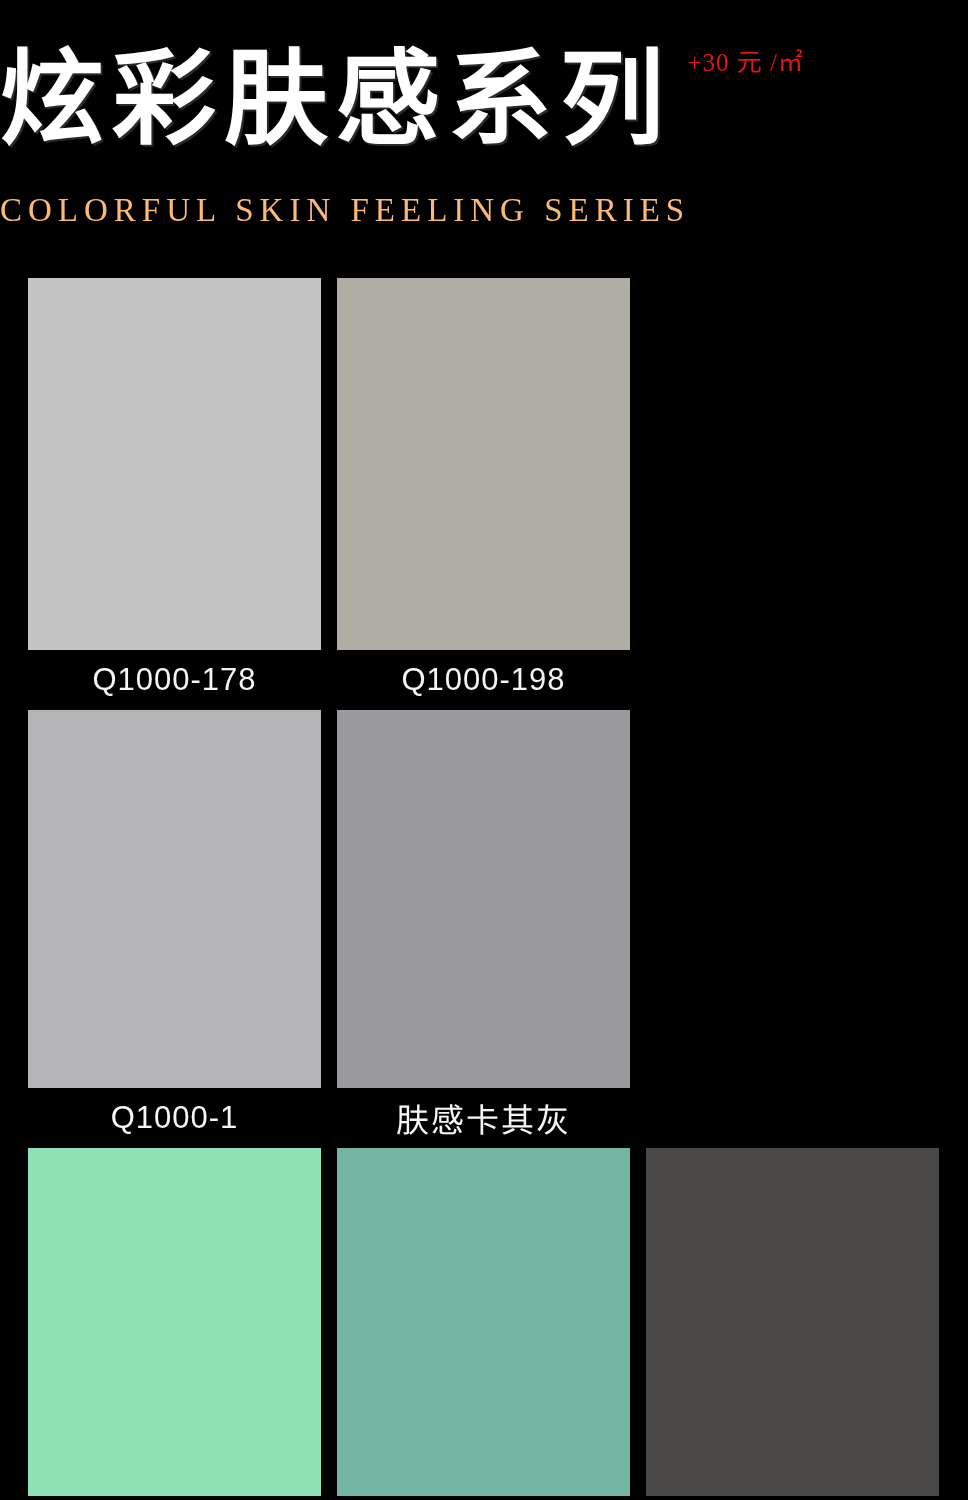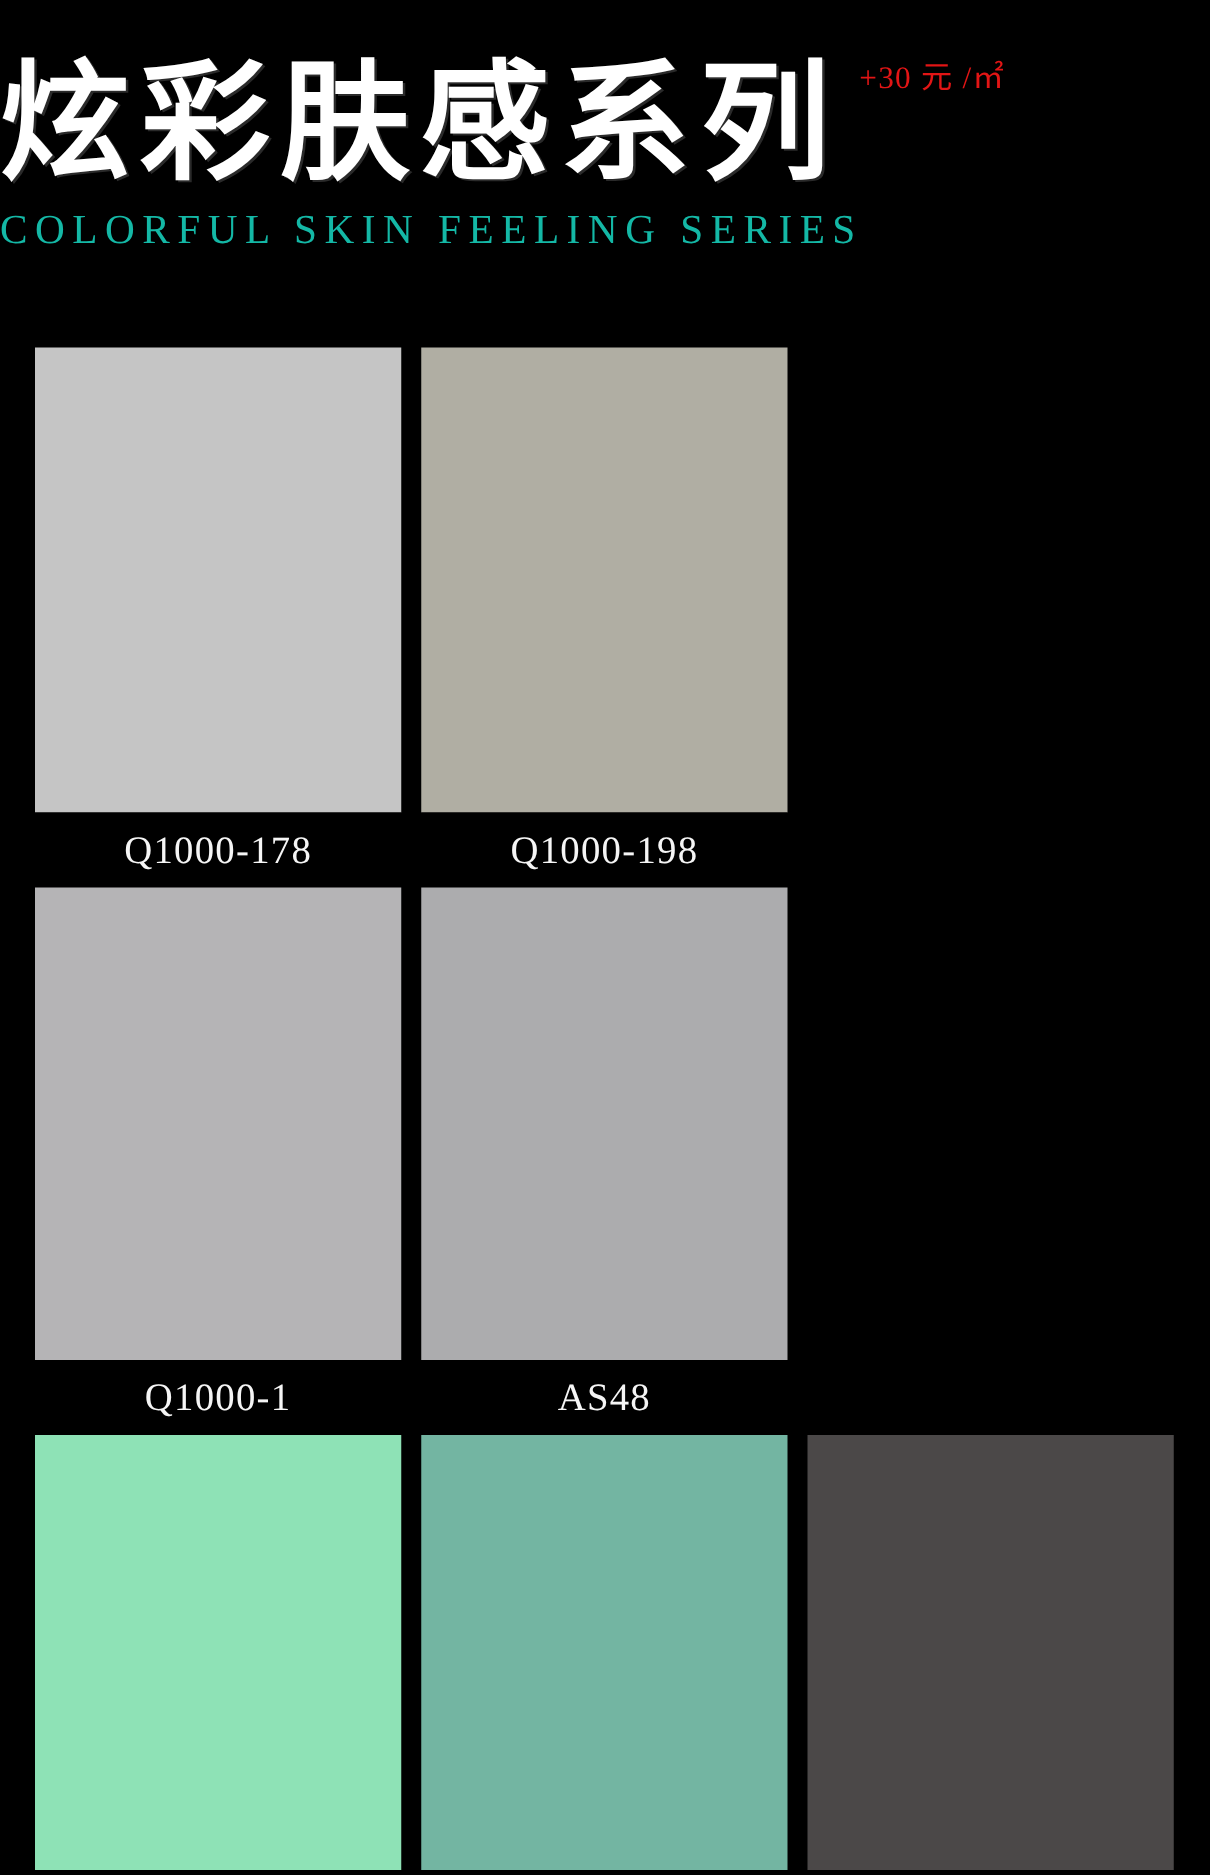--- a/index.html
+++ b/index.html
@@ -60,26 +60,26 @@
     right: -132px;
     font-family: "Liberation Serif", "DejaVu Serif", serif;
     font-size: 25px;
     font-weight: 400;
     color: #e21515;
     letter-spacing: 1px;
     white-space: nowrap;
   }
 
   .subtitle {
-    margin-top: 10px;
+    margin-top: 36px;
     font-family: "Liberation Serif", "DejaVu Serif", serif;
     font-size: 33px;
     font-weight: 400;
     letter-spacing: 6px;
-    color: #14b8a6;
+    color: #fdba74;
     white-space: nowrap;
     text-shadow: 1px 1px 1px rgba(0,0,0,0.85);
   }
 
   
   .grid {
     position: absolute;
     left: 28px;
     top: 278px;
     width: 912px;
@@ -107,21 +107,21 @@
 
   .label-band {
     height: 60px;
     display: flex;
     align-items: center;
     justify-content: center;
     background: #000000;
   }
 
   .swatch-label {
-    font-family: Liberation Serif, serif;
+    font-family: Liberation Sans, sans-serif;
     font-size: 31px;
     letter-spacing: 1px;
     color: #f5f5f5;
     white-space: nowrap;
     text-shadow: 1px 1px 1px rgba(0,0,0,0.8);
   }
 
   .swatch-label.cjk {
     font-size: 33px;
     letter-spacing: 2px;
@@ -158,23 +158,23 @@
     </div>
 
     <div class="grid-row row-2">
       <div class="cell">
         <div class="swatch" style="background-color: rgb(181, 180, 182);"></div>
         <div class="label-band">
           <span class="swatch-label">Q1000-1</span>
         </div>
       </div>
       <div class="cell">
-        <div class="swatch" style="background-color: rgb(172, 172, 174);"></div>
+        <div class="swatch" style="background-color: rgb(154, 153, 157);"></div>
         <div class="label-band">
-          <span class="swatch-label">AS48</span>
+          <span class="swatch-label cjk">肤感卡其灰</span>
         </div>
       </div>
     </div>
 
     <div class="grid-row row-3">
       <div class="cell">
         <div class="swatch" style="background-color: rgb(142, 226, 182);"></div>
       </div>
       <div class="cell">
         <div class="swatch" style="background-color: rgb(115, 181, 162);"></div>

